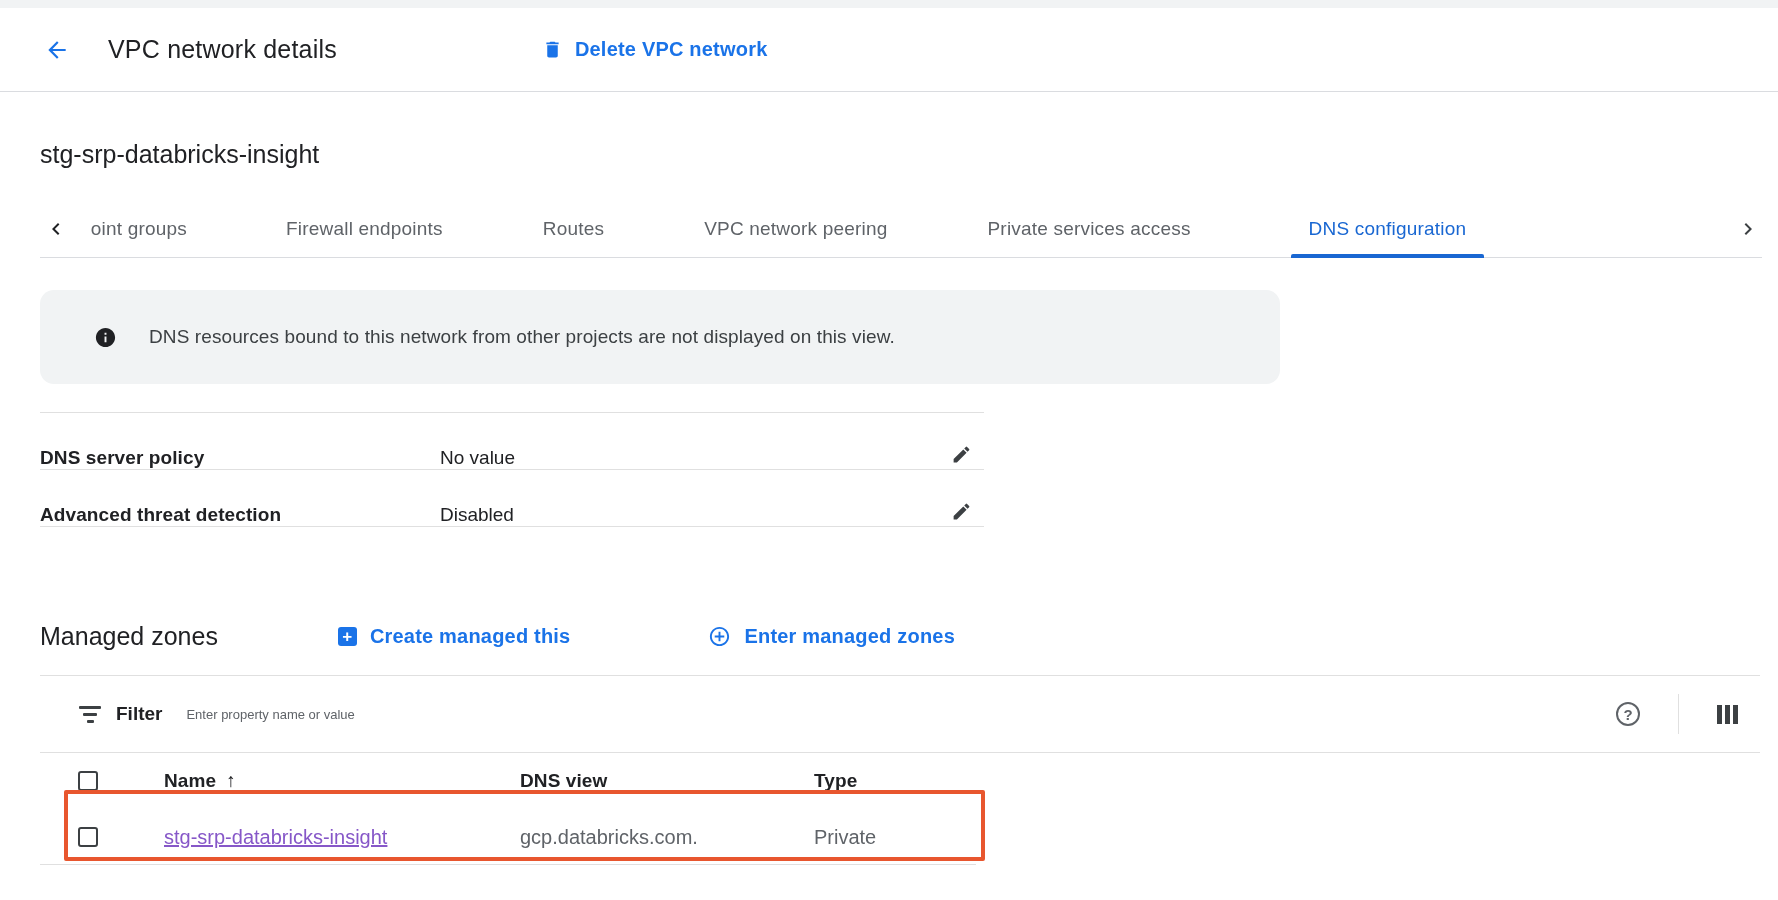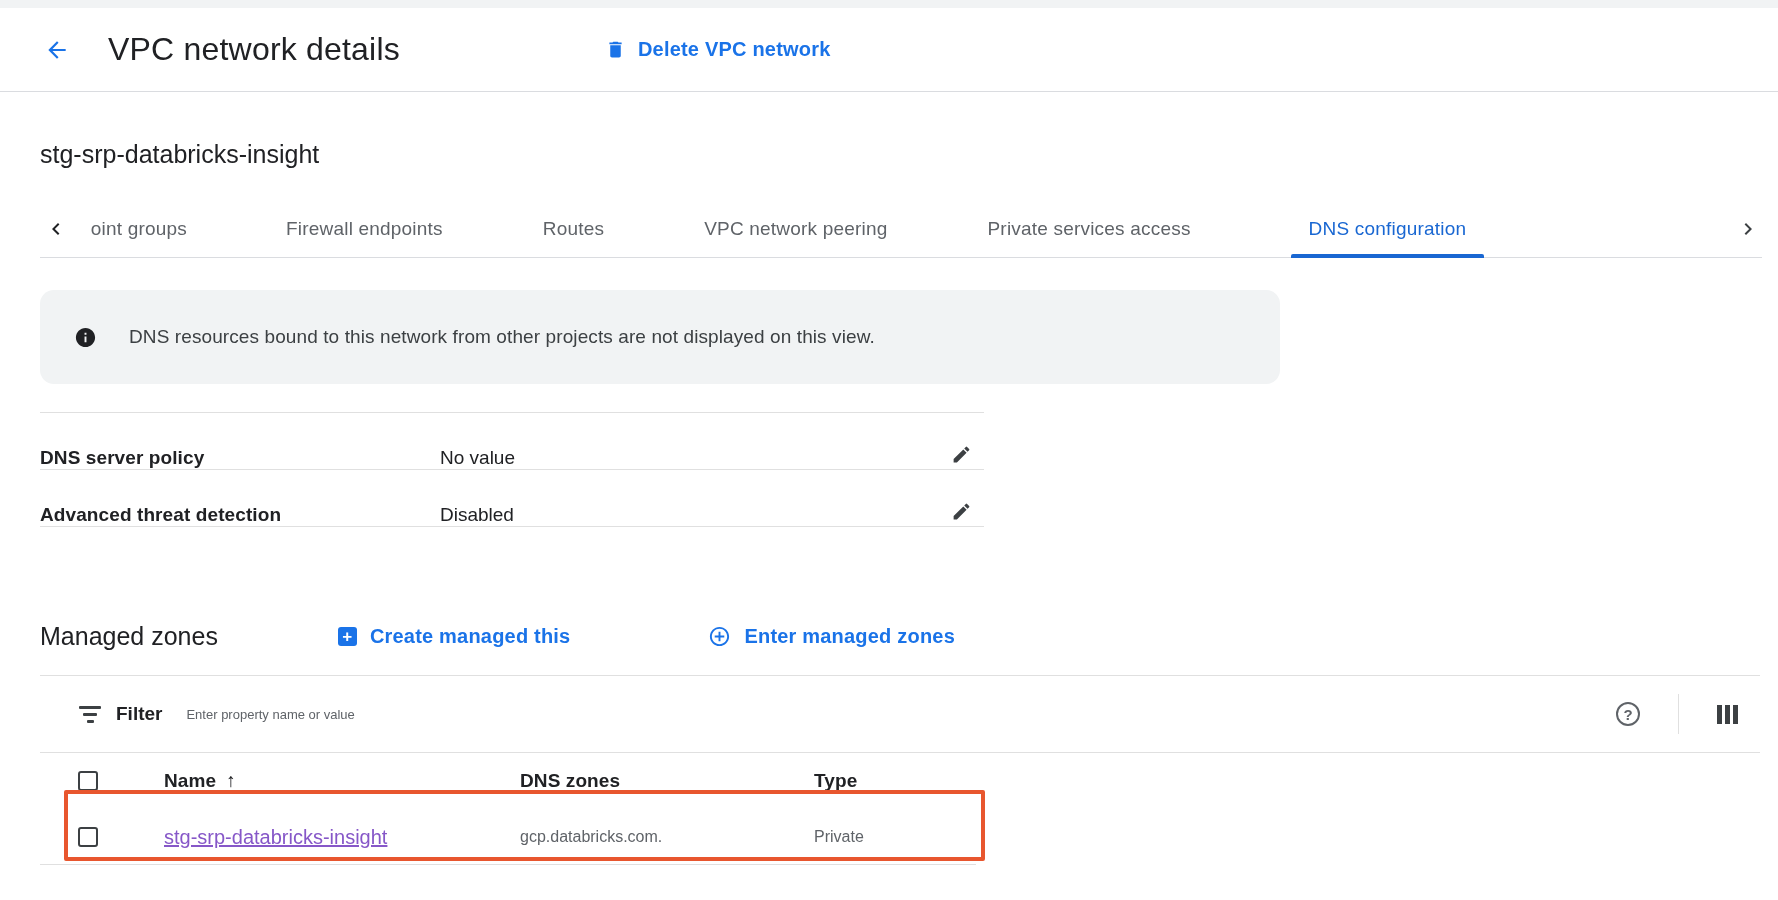--- a/index.html
+++ b/index.html
@@ -20,21 +20,21 @@
     font-family:"Liberation Sans","DejaVu Sans",sans-serif;
     color:var(--text-dark);
   }
   .top-strip{height:8px;background:#f1f3f4;}
   
   .app-header{
     height:84px;display:flex;align-items:center;
     padding:0 40px;border-bottom:1px solid var(--border);
   }
   .back-btn{background:none;border:none;cursor:pointer;display:flex;align-items:center;padding:4px;}
-  .app-header h1{font-size:32px;font-weight:400;color:var(--text-dark);margin-left:34px;letter-spacing:.2px;}
+  .app-header h1{font-size:25px;font-weight:400;color:var(--text-dark);margin-left:34px;letter-spacing:.2px;}
   .delete-btn{
     background:none;border:none;cursor:pointer;margin-left:205px;
     display:flex;align-items:center;gap:12px;
     color:var(--accent-blue);font-size:20px;font-weight:600;
     font-family:inherit;letter-spacing:.2px;
   }
   
   .network-name{font-size:25px;font-weight:400;color:var(--text-dark);margin:46px 0 0 40px;line-height:32px;}
   
   .tab-bar{
@@ -55,21 +55,21 @@
   .tab.active{color:var(--active-tab-blue);padding:0 18px;margin-right:0;}
   .tab.active::after{
     content:"";position:absolute;left:0;right:0;bottom:-1px;height:4px;
     background:var(--active-tab-blue);border-radius:2px 2px 0 0;
   }
   .tab-scroll-right{background:none;border:none;cursor:pointer;display:flex;align-items:center;margin-left:auto;padding:0 2px;}
   
   .info-banner{
     margin:32px 40px 0;width:1240px;height:94px;border-radius:14px;
     background:var(--banner-bg);display:flex;align-items:center;
-    padding-left:34px;
+    padding-left:54px;
   }
   .info-banner p{font-size:19px;color:#3c4043;margin-left:32px;letter-spacing:.1px;}
   
   .kv-table{margin:28px 40px 0;width:944px;border-top:1px solid var(--border-light);}
   .kv-row{
     height:57px;display:flex;align-items:flex-end;
     border-bottom:1px solid var(--border-light);
   }
   .kv-label{width:400px;font-size:19px;font-weight:600;color:var(--text-dark);letter-spacing:.1px;}
   .kv-value{flex:1;font-size:19px;color:var(--text-dark);}
@@ -126,21 +126,21 @@
   .th.sortable{display:flex;align-items:center;gap:10px;cursor:pointer;}
   .sort-arrow{font-size:19px;color:var(--text-dark);}
   .checkbox{
     width:20px;height:20px;border:2px solid #3c4043;border-radius:3px;
     background:#fff;cursor:pointer;display:inline-block;
   }
   .data-row{position:relative;}
   .data-row::after{
     content:"";position:absolute;left:0;bottom:0;width:936px;height:1px;background:var(--border-light);
   }
-  .cell{font-size:16px;color:var(--text-gray);}
+  .cell{font-size:20px;color:var(--text-gray);}
   .zone-link{color:var(--link-purple);text-decoration:underline;font-size:20px;cursor:pointer;}
   .highlight-box{
     position:absolute;left:24px;top:115px;width:921px;height:71px;
     border:4px solid var(--highlight-orange);border-radius:2px;
     pointer-events:none;z-index:2;
   }
   svg{display:block;}
 </style>
 </head>
 <body>
@@ -275,21 +275,21 @@
           <i></i>
         </button>
     </div>
 
     <div class="grid-row">
       <span class="checkbox" role="checkbox" aria-checked="false"></span>
       <span class="th sortable">
         <span>Name</span>
         <span class="sort-arrow">↑</span>
       </span>
-      <span class="th">DNS zones</span>
+      <span class="th">DNS view</span>
       <span class="th">Type</span>
     </div>
 
     <div class="grid-row data-row">
       <span class="checkbox" role="checkbox" aria-checked="false"></span>
       <a class="zone-link">stg-srp-databricks-insight</a>
       <span class="cell">gcp.databricks.com.</span>
       <span class="cell">Private</span>
     </div>
 

